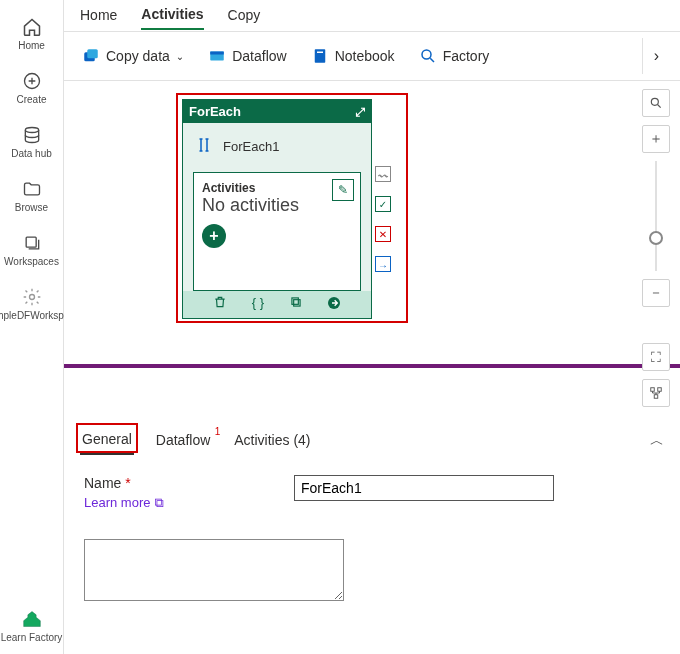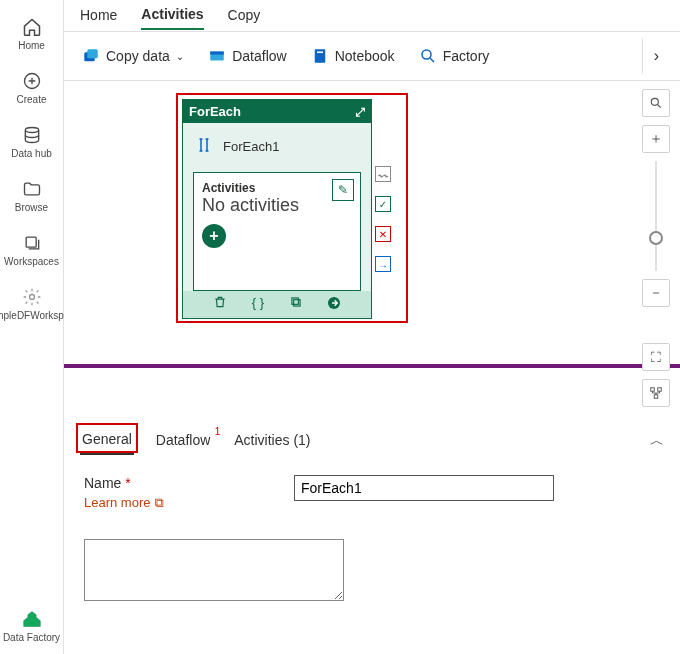--- a/index.html
+++ b/index.html
@@ -222,21 +222,21 @@
   }
   .panel-body {
     padding: 20px 20px 0 20px;
     display:grid;
     grid-template-columns: 210px 1fr;
     row-gap: 28px;
     align-items:start;
   }
   .flabel { font-size:14px;}
   .flabel .req { color:#c00;}
-  .learn { color:#c2410c; font-size:13px; display:inline-flex; align-items:center; gap:4px; cursor:pointer; margin-top:4px;}
+  .learn { color:#6d28d9; font-size:13px; display:inline-flex; align-items:center; gap:4px; cursor:pointer; margin-top:4px;}
   .tinput {
     width:260px; border:1px solid #555; padding:4px 6px; font-size:14px;
   }
   .tarea {
     width:260px; height:62px; border:1px solid #888; padding:4px 6px; font-size:14px; resize:both;
   }
 </style>
 </head>
 <body>
 
@@ -294,21 +294,21 @@
     </div>
     <span>SampleDFWorkspace</span>
   </div>
   <div class="rail-spacer"></div>
   <div class="rail-item rail-green">
     <div class="ic">
       <svg viewBox="0 0 24 24" width="20" height="20" fill="#14a85f" stroke="#0b6a47" stroke-width="0.5">
           <path d="M12 3l5 4v3l5 4v7H2v-7l5-4V7z"></path>
         </svg>
     </div>
-    <span>Data Factory</span>
+    <span>Learn Factory</span>
   </div>
 </div>
 
 <div class="main">
 
   <div class="tabstrip">
     <div class="tab">Home</div>
     <div class="tab active">Activities</div>
     <div class="tab">Copy</div>
   </div>
@@ -438,21 +438,21 @@
   </div>
 
   <div class="panel">
     <div class="panel-tabs">
       <div class="general-box"></div>
       <div class="ptab active">General</div>
       <div class="ptab">
         <span>Dataflow</span>
         <span class="sup">1</span>
       </div>
-      <div class="ptab">Activities (1)</div>
+      <div class="ptab">Activities (4)</div>
       <div class="collapse">
         <span>︿</span>
       </div>
     </div>
     <div class="panel-body">
       <div>
         <span class="flabel">
           <span>Name</span>
           <span class="req">*</span>
         </span><br>

